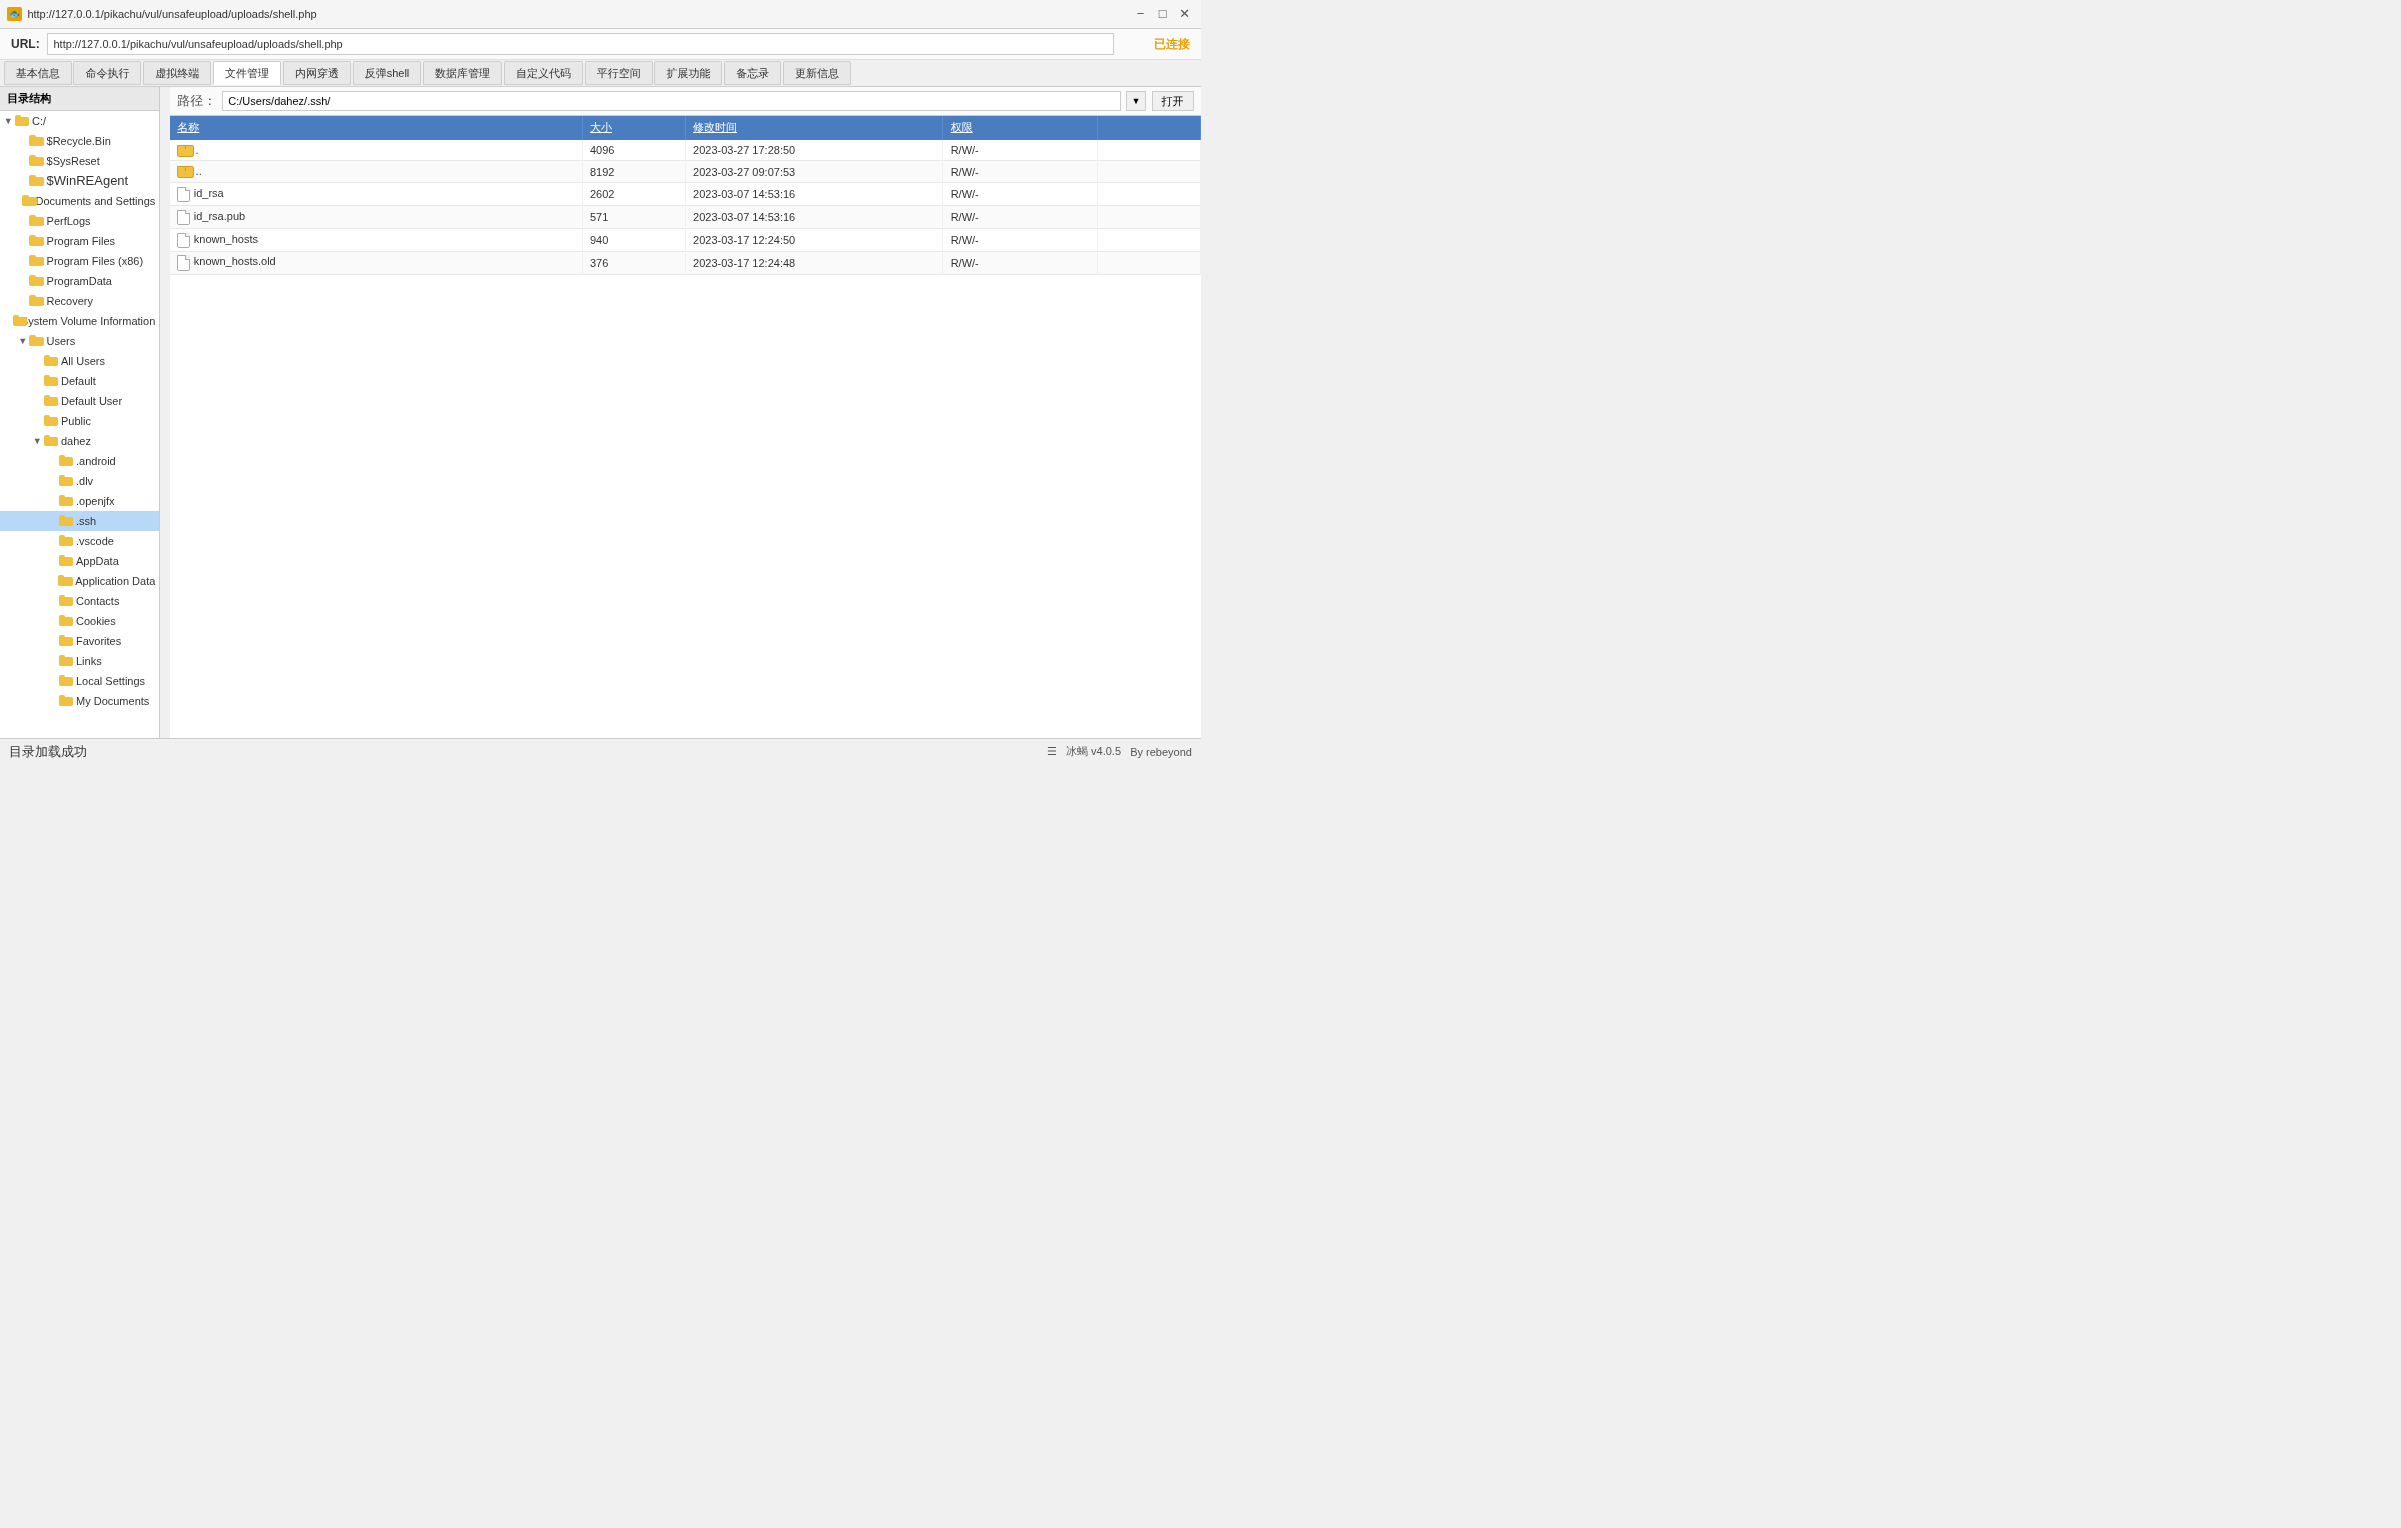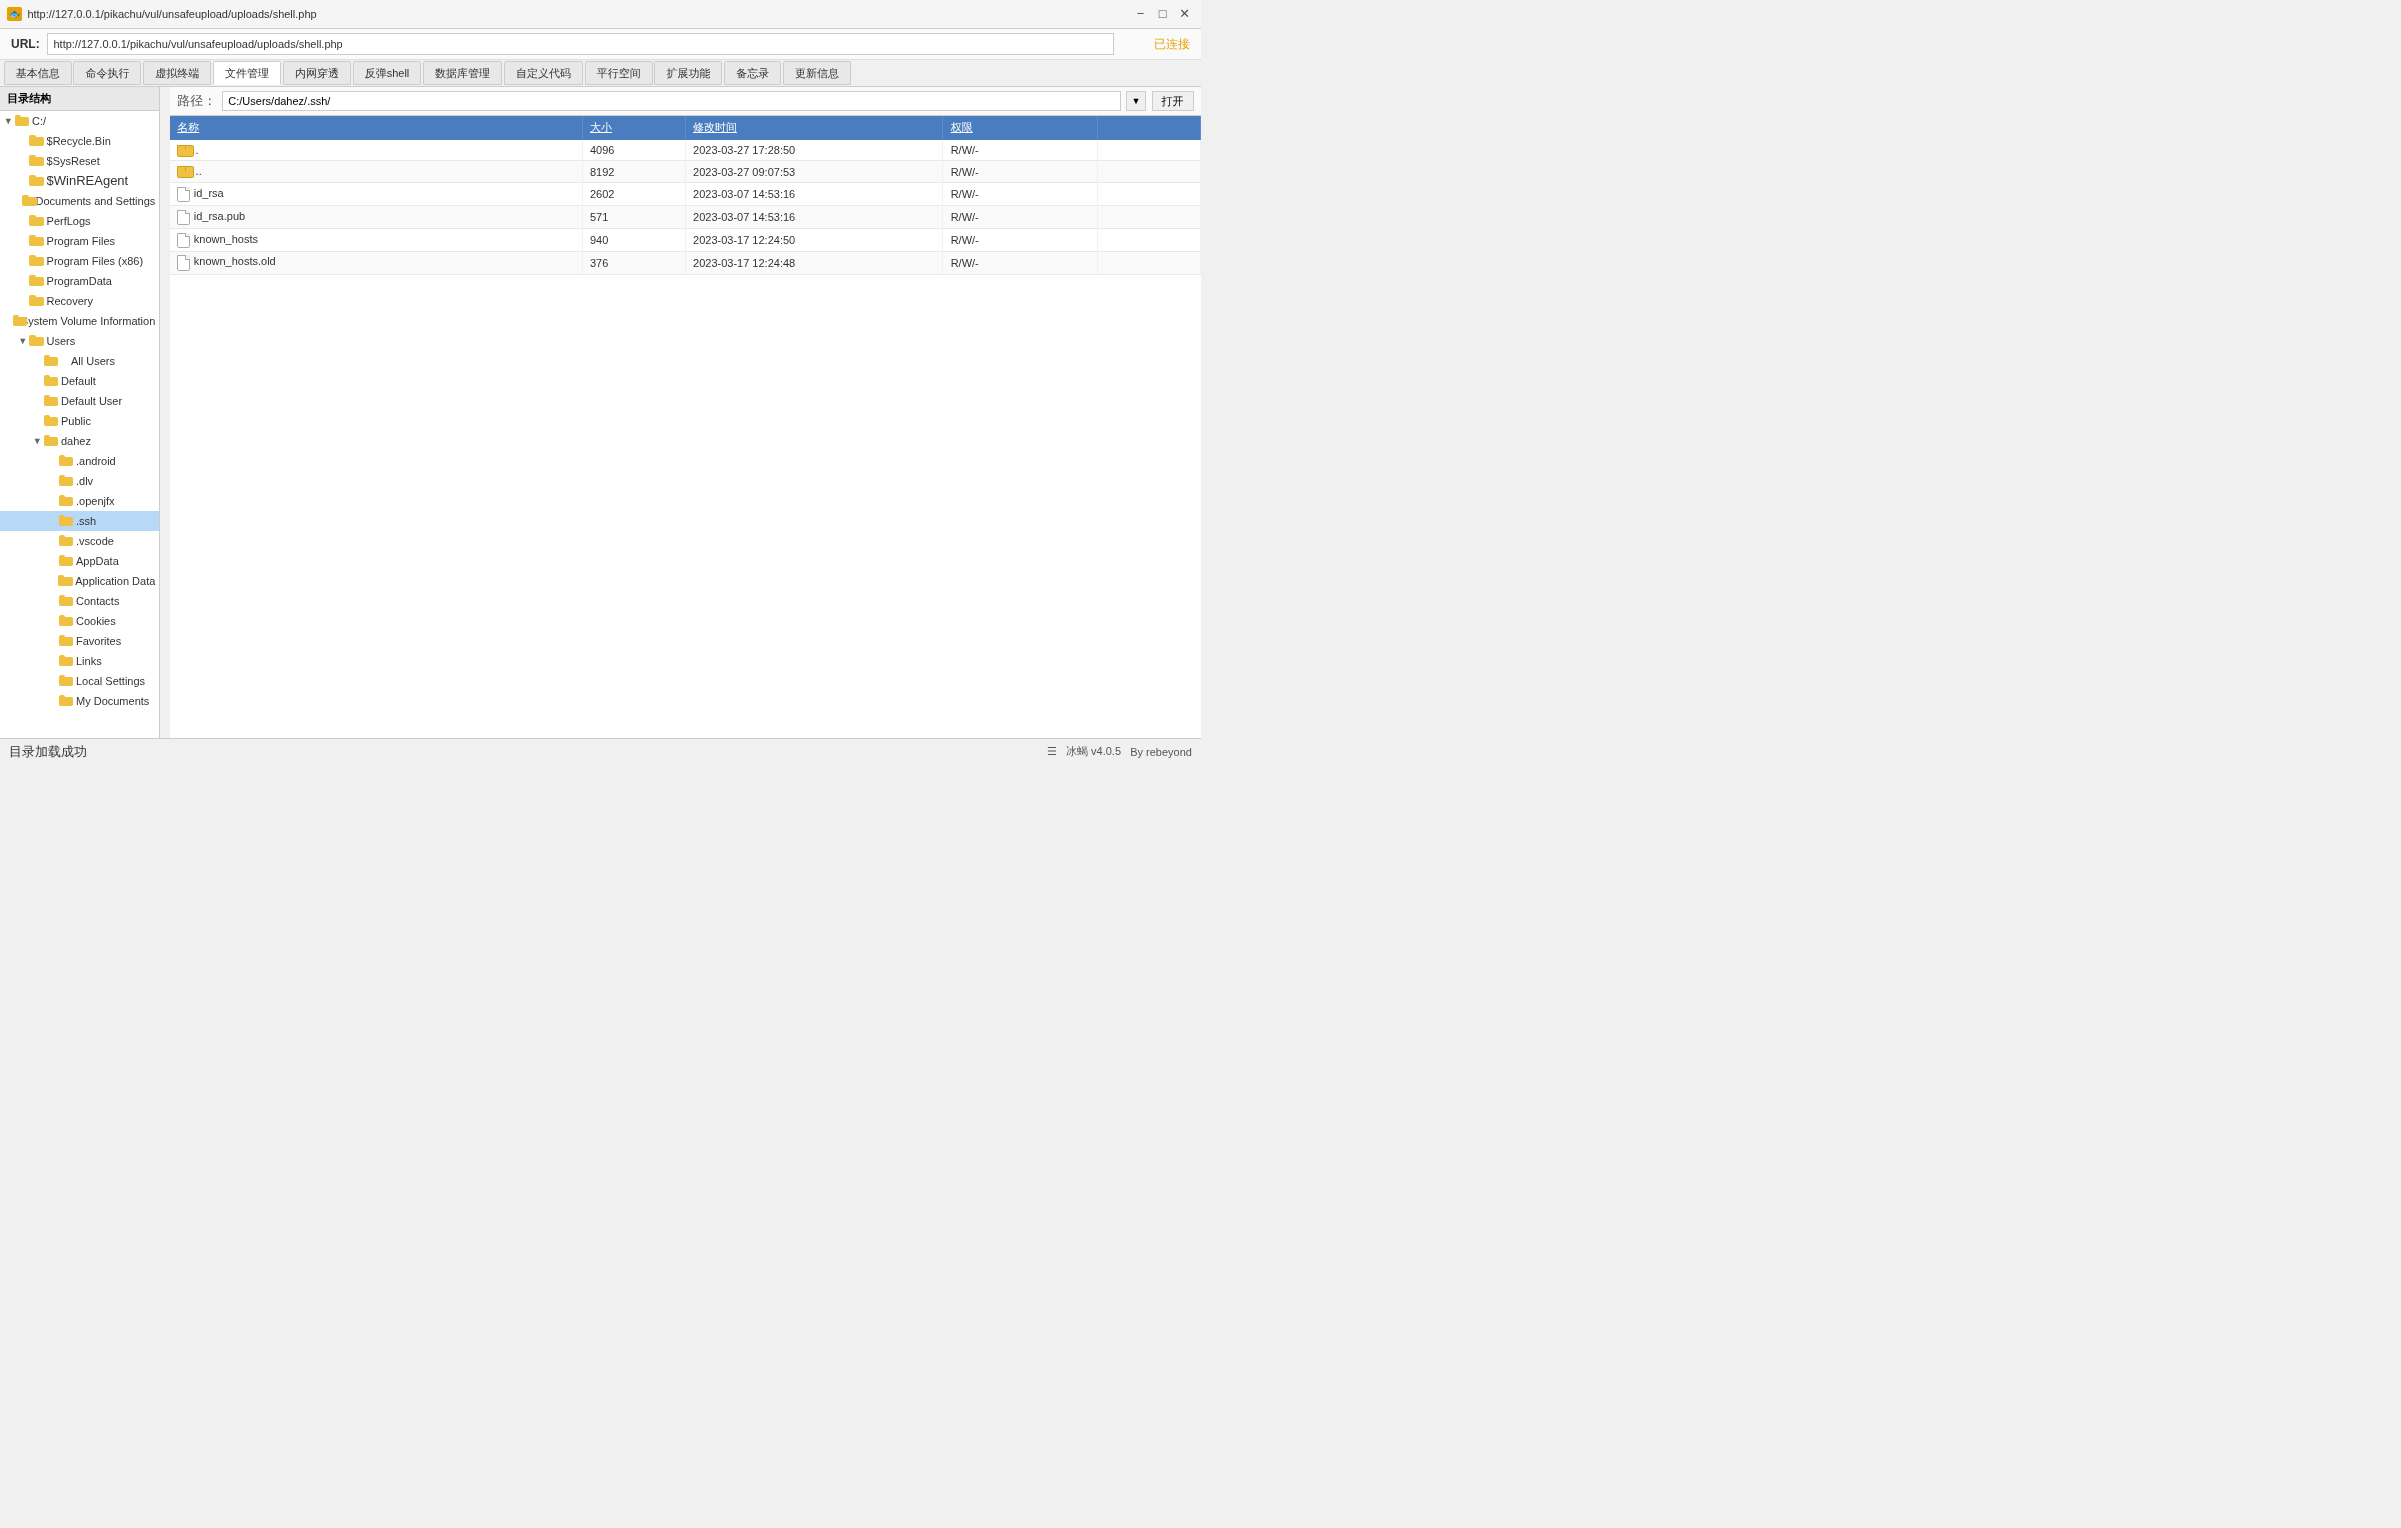--- a/index.html
+++ b/index.html
@@ -56,21 +56,21 @@
       height: 22px;
       border: 0.9px solid #ccc;
       padding: 0 5.5px;
       font-size: 11px;
       background: white;
       color: #333;
     }
     .connected-btn {
       color: #e8a000;
       font-size: 12px;
-      font-weight: normal;
+      font-weight: bold;
       cursor: pointer;
       border: none;
       background: transparent;
       margin-left: 33px;
     }
 
     
     .nav-tabs {
       background: #f0f0f0;
       border-bottom: 0.9px solid #ccc;
@@ -400,21 +400,21 @@
         <div class="tree-item">
           <span class="indent" style="width: 14.6px; display: inline-block;"></span>
           <span class="toggle">▼</span>
           <span class="folder-icon"></span>
           <span style="font-size: 11px;">Users</span>
         </div>
         <div class="tree-item">
           <span class="indent" style="width: 29px; display: inline-block;"></span>
           <span class="toggle"></span>
           <span class="folder-icon"></span>
-          <span style="font-size: 11px; margin-left: 10px;">All Users</span>
+          <span style="font-size: 11px;">All Users</span>
         </div>
         <div class="tree-item">
           <span class="indent" style="width: 29px; display: inline-block;"></span>
           <span class="toggle"></span>
           <span class="folder-icon"></span>
           <span style="font-size: 11px;">Default</span>
         </div>
         <div class="tree-item">
           <span class="indent" style="width: 29px; display: inline-block;"></span>
           <span class="toggle"></span>

